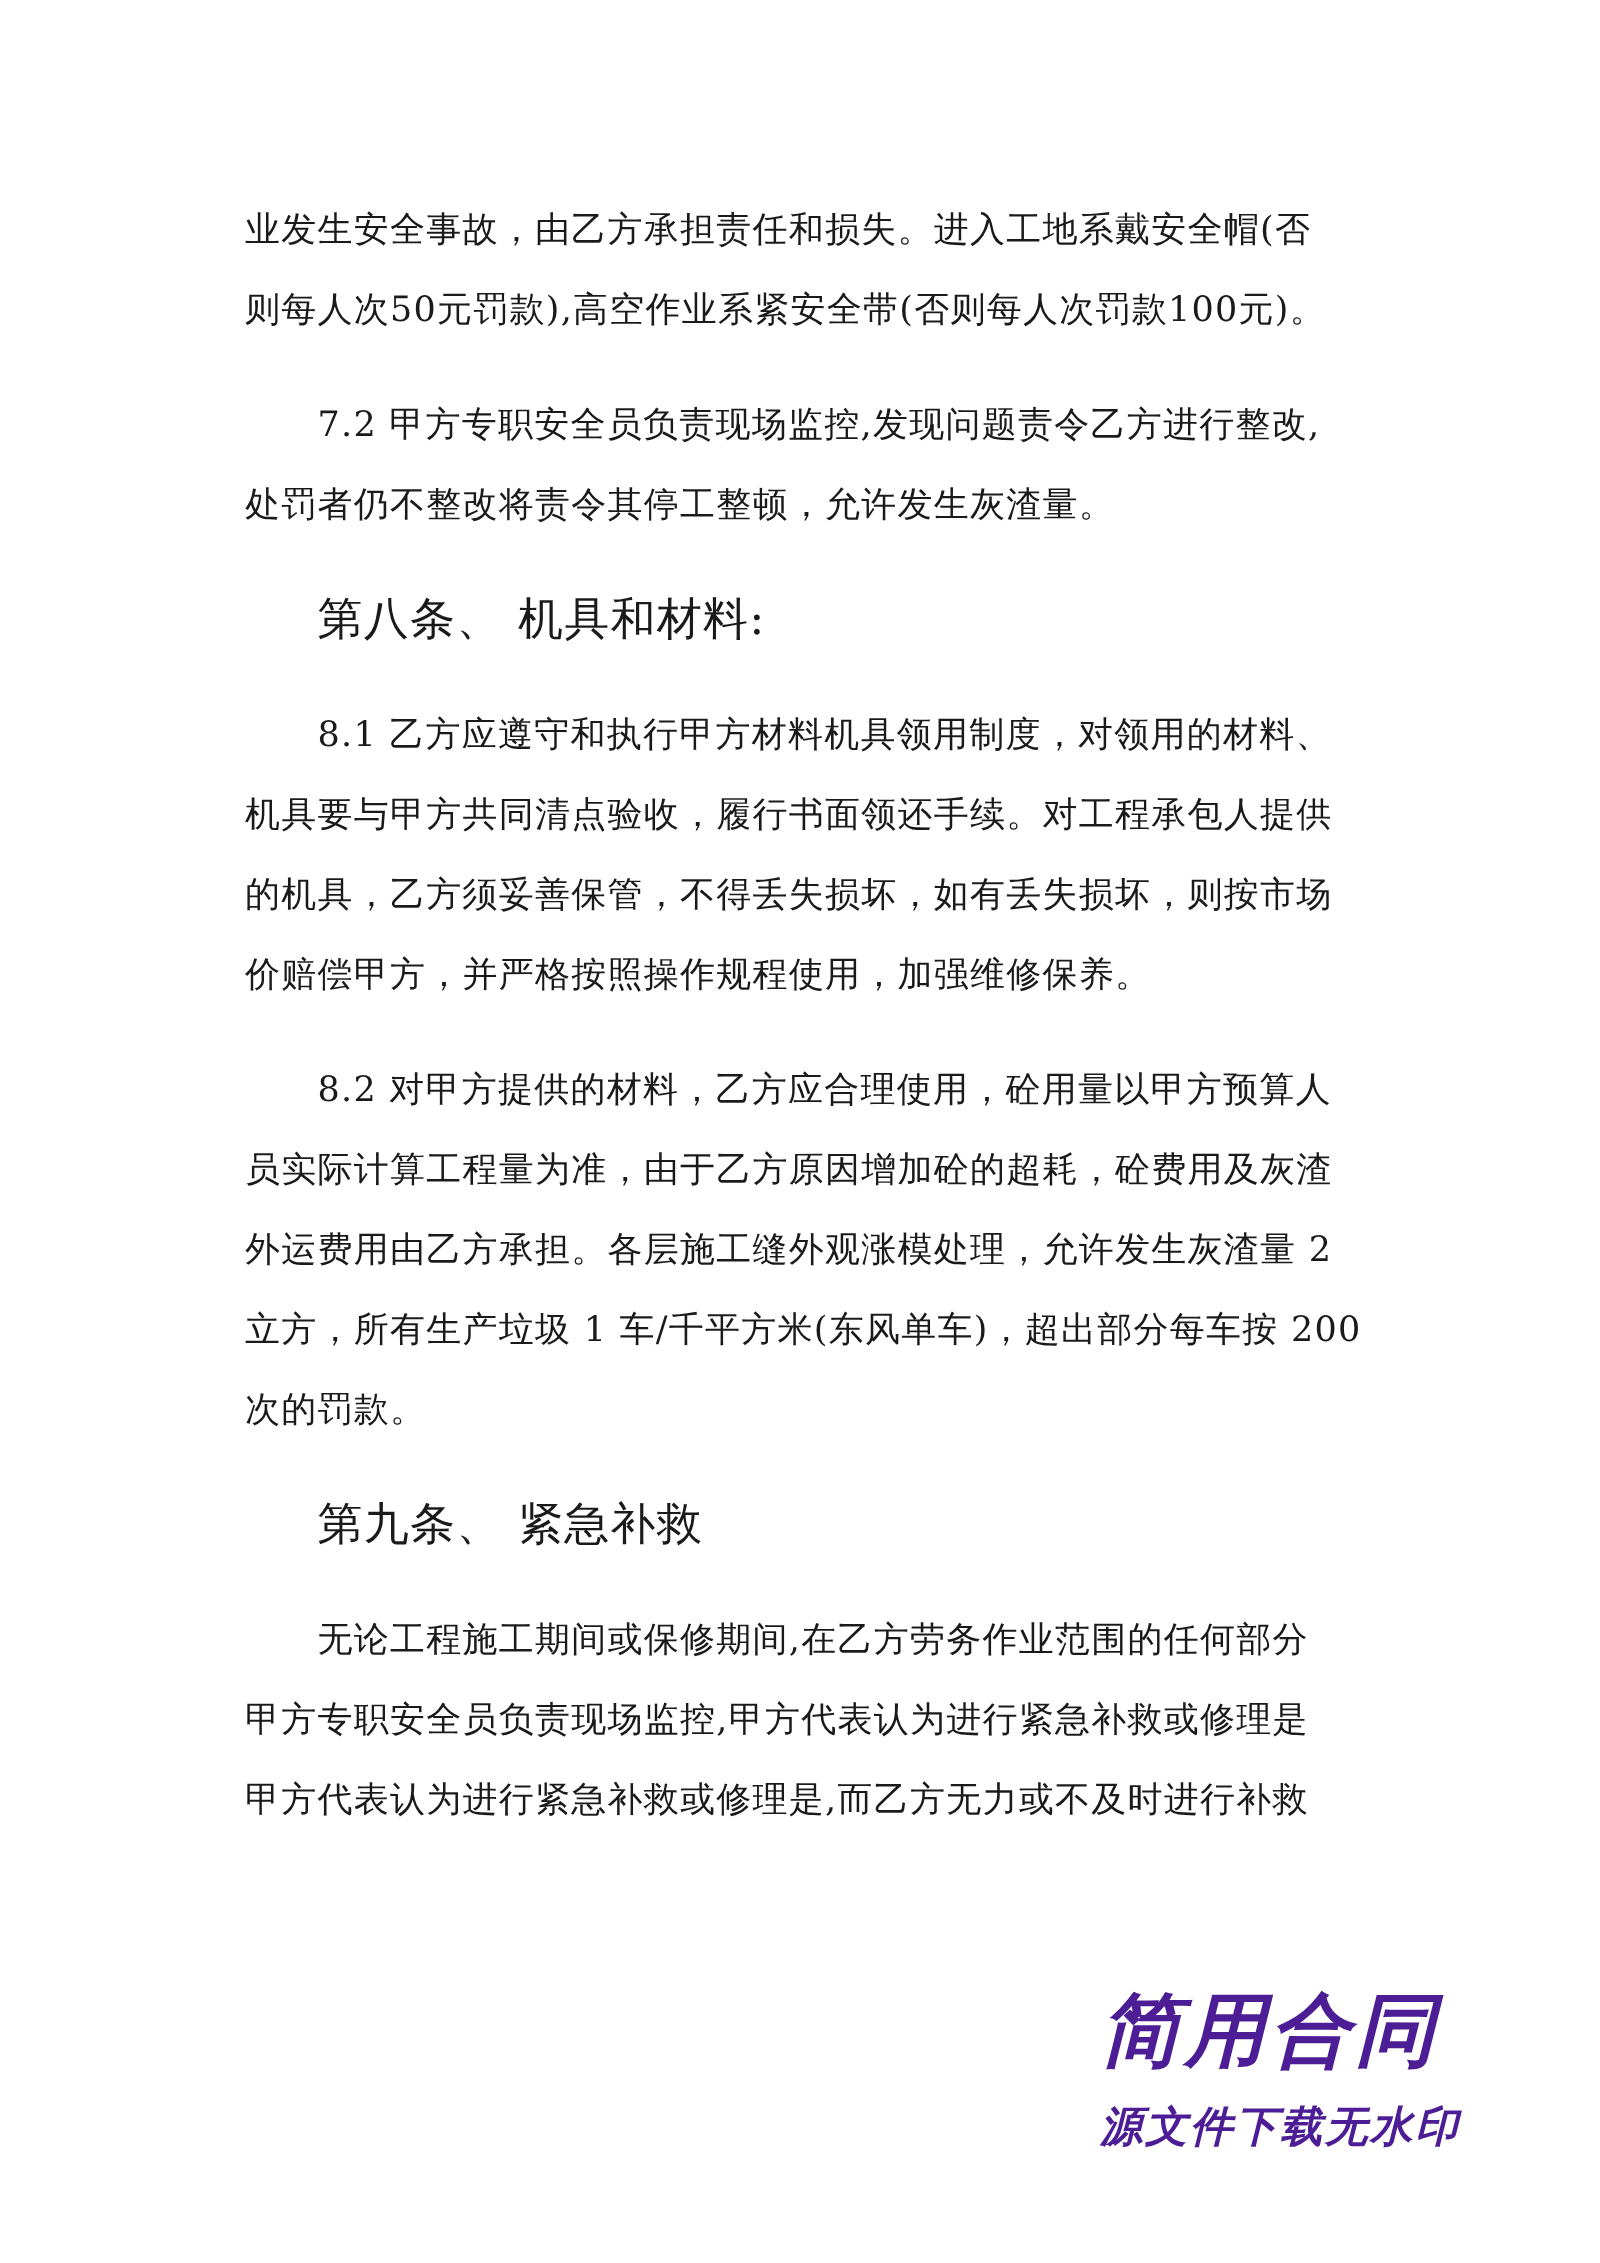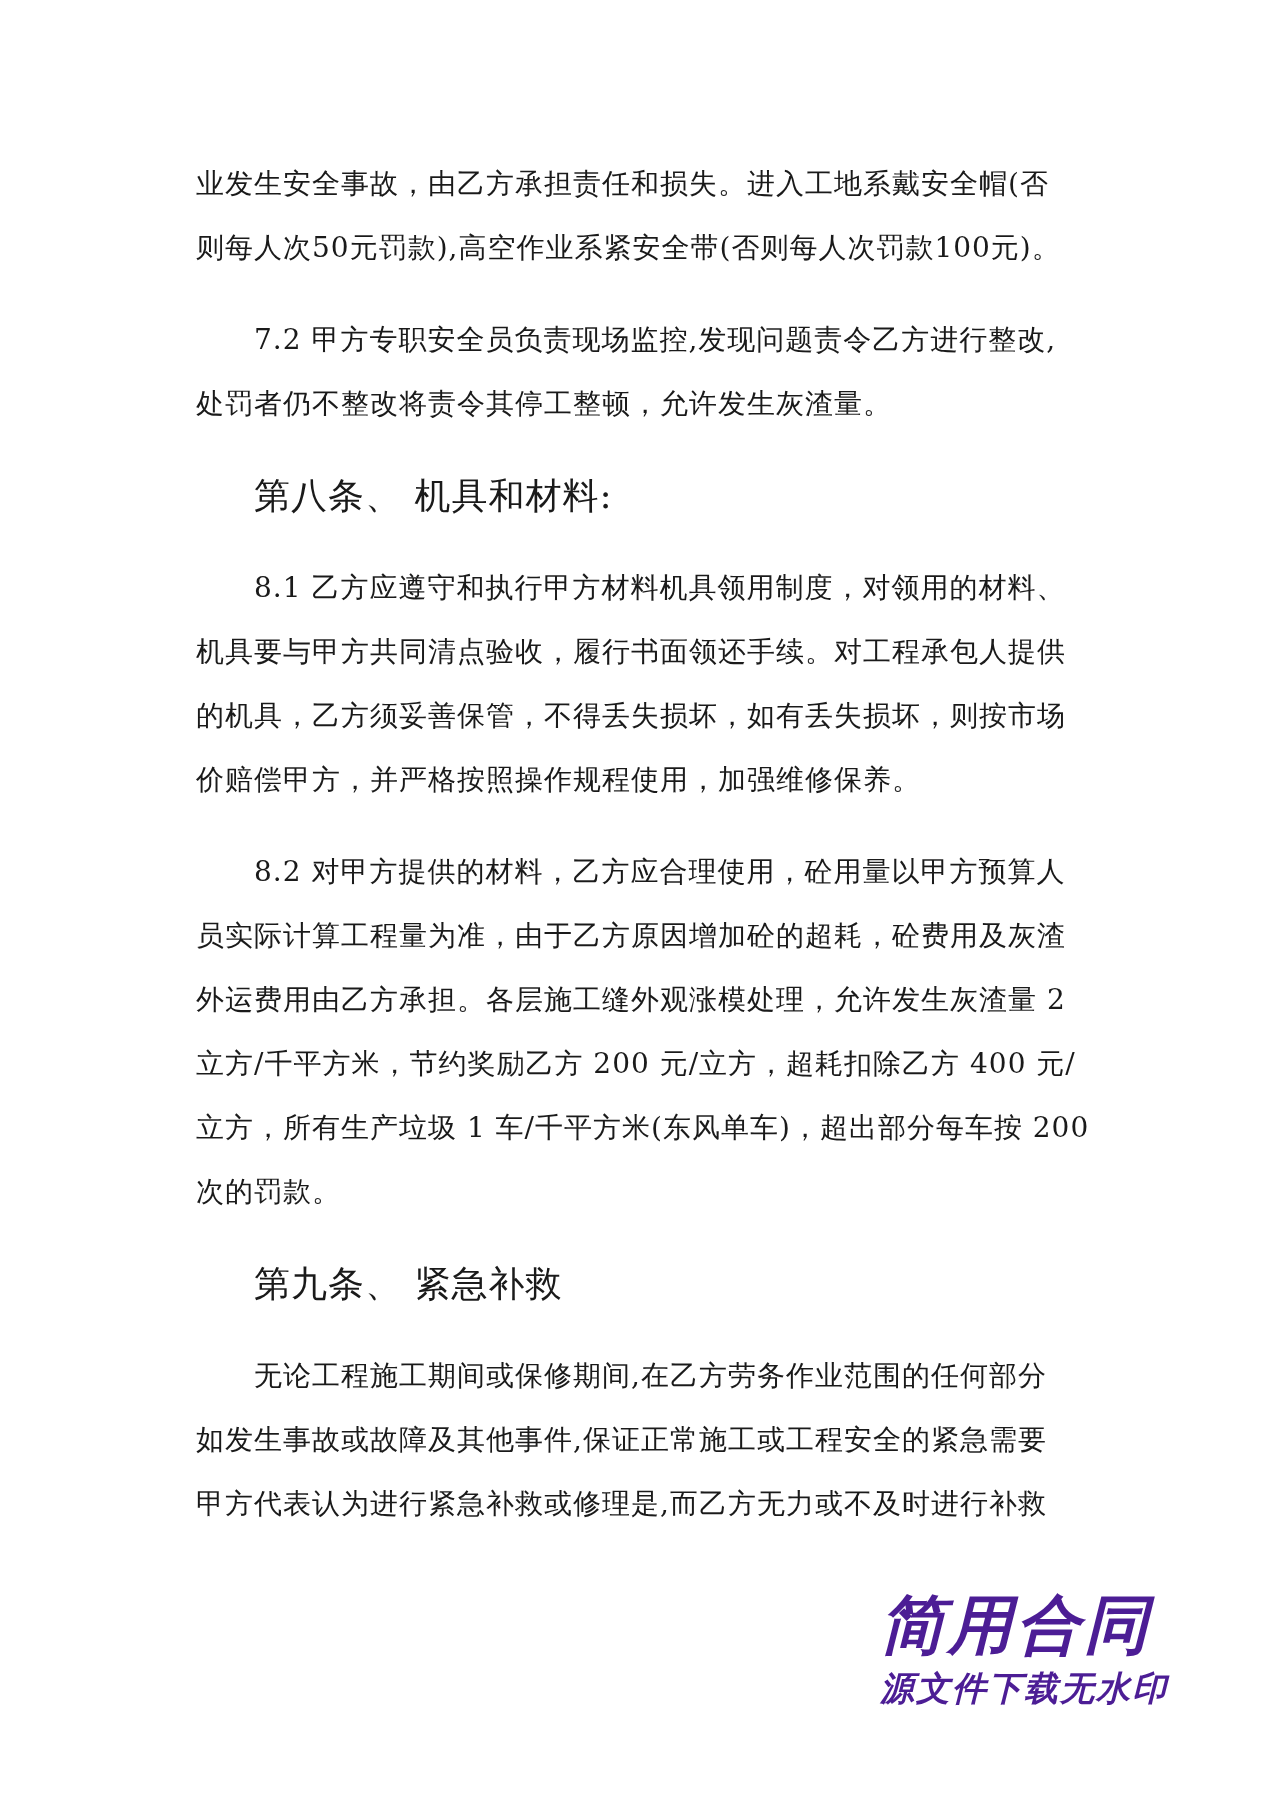--- a/index.html
+++ b/index.html
@@ -21,21 +21,21 @@
   }
   .para.indent { text-indent: 58px; }
   .heading { font-size: 36px; line-height: 64px; margin: 0 0 28px 0; text-indent: 58px; letter-spacing: 1px; }
   .line { display: block; white-space: nowrap; }
   .watermark {
     position: absolute; left: 880px; top: 1590px; width: 330px;
     color: #4c1d95; font-family: "DejaVu Sans", "Liberation Sans", sans-serif;
     font-weight: bold; font-style: italic; pointer-events: none; user-select: none;
   }
   .wm-main { font-size: 64px; line-height: 70px; letter-spacing: 4px; }
-  .wm-sub { font-size: 34px; line-height: 44px; letter-spacing: 2px; margin-top: 6px; }
+  .wm-sub { font-size: 34px; line-height: 44px; letter-spacing: 2px; margin-top: 20px; }
 </style>
 </head>
 <body>
 
 <div class="page">
   <p class="para">
     <span class="line">业发生安全事故，由乙方承担责任和损失。进入工地系戴安全帽(否</span>
     <span class="line">则每人次50元罚款),高空作业系紧安全带(否则每人次罚款100元)。</span>
   </p>
 
@@ -52,32 +52,31 @@
     <span class="line">8.1 乙方应遵守和执行甲方材料机具领用制度，对领用的材料、</span>
     <span class="line">机具要与甲方共同清点验收，履行书面领还手续。对工程承包人提供</span>
     <span class="line">的机具，乙方须妥善保管，不得丢失损坏，如有丢失损坏，则按市场</span>
     <span class="line">价赔偿甲方，并严格按照操作规程使用，加强维修保养。</span>
   </p>
 
   <p class="para indent">
     <span class="line">8.2 对甲方提供的材料，乙方应合理使用，砼用量以甲方预算人</span>
     <span class="line">员实际计算工程量为准，由于乙方原因增加砼的超耗，砼费用及灰渣</span>
     <span class="line">外运费用由乙方承担。各层施工缝外观涨模处理，允许发生灰渣量 2</span>
-    <span class="line">立方/千平方米，节约奖励乙方 200 元/立方，超耗扣除乙方 400 元/</span>
     <span class="line">立方，所有生产垃圾 1 车/千平方米(东风单车)，超出部分每车按 200</span>
     <span class="line">次的罚款。</span>
   </p>
 
   <p class="heading">
     <span>第九条、 紧急补救</span>
   </p>
 
   <p class="para indent">
     <span class="line">无论工程施工期间或保修期间,在乙方劳务作业范围的任何部分</span>
-    <span class="line">如发生事故或故障及其他事件,保证正常施工或工程安全的紧急需要</span>
+    <span class="line">甲方专职安全员负责现场监控,甲方代表认为进行紧急补救或修理是</span>
     <span class="line">甲方代表认为进行紧急补救或修理是,而乙方无力或不及时进行补救</span>
   </p>
 </div>
 
 <div class="watermark">
   <div class="wm-main">简用合同</div>
   <div class="wm-sub">源文件下载无水印</div>
 </div>
 
 <style>

